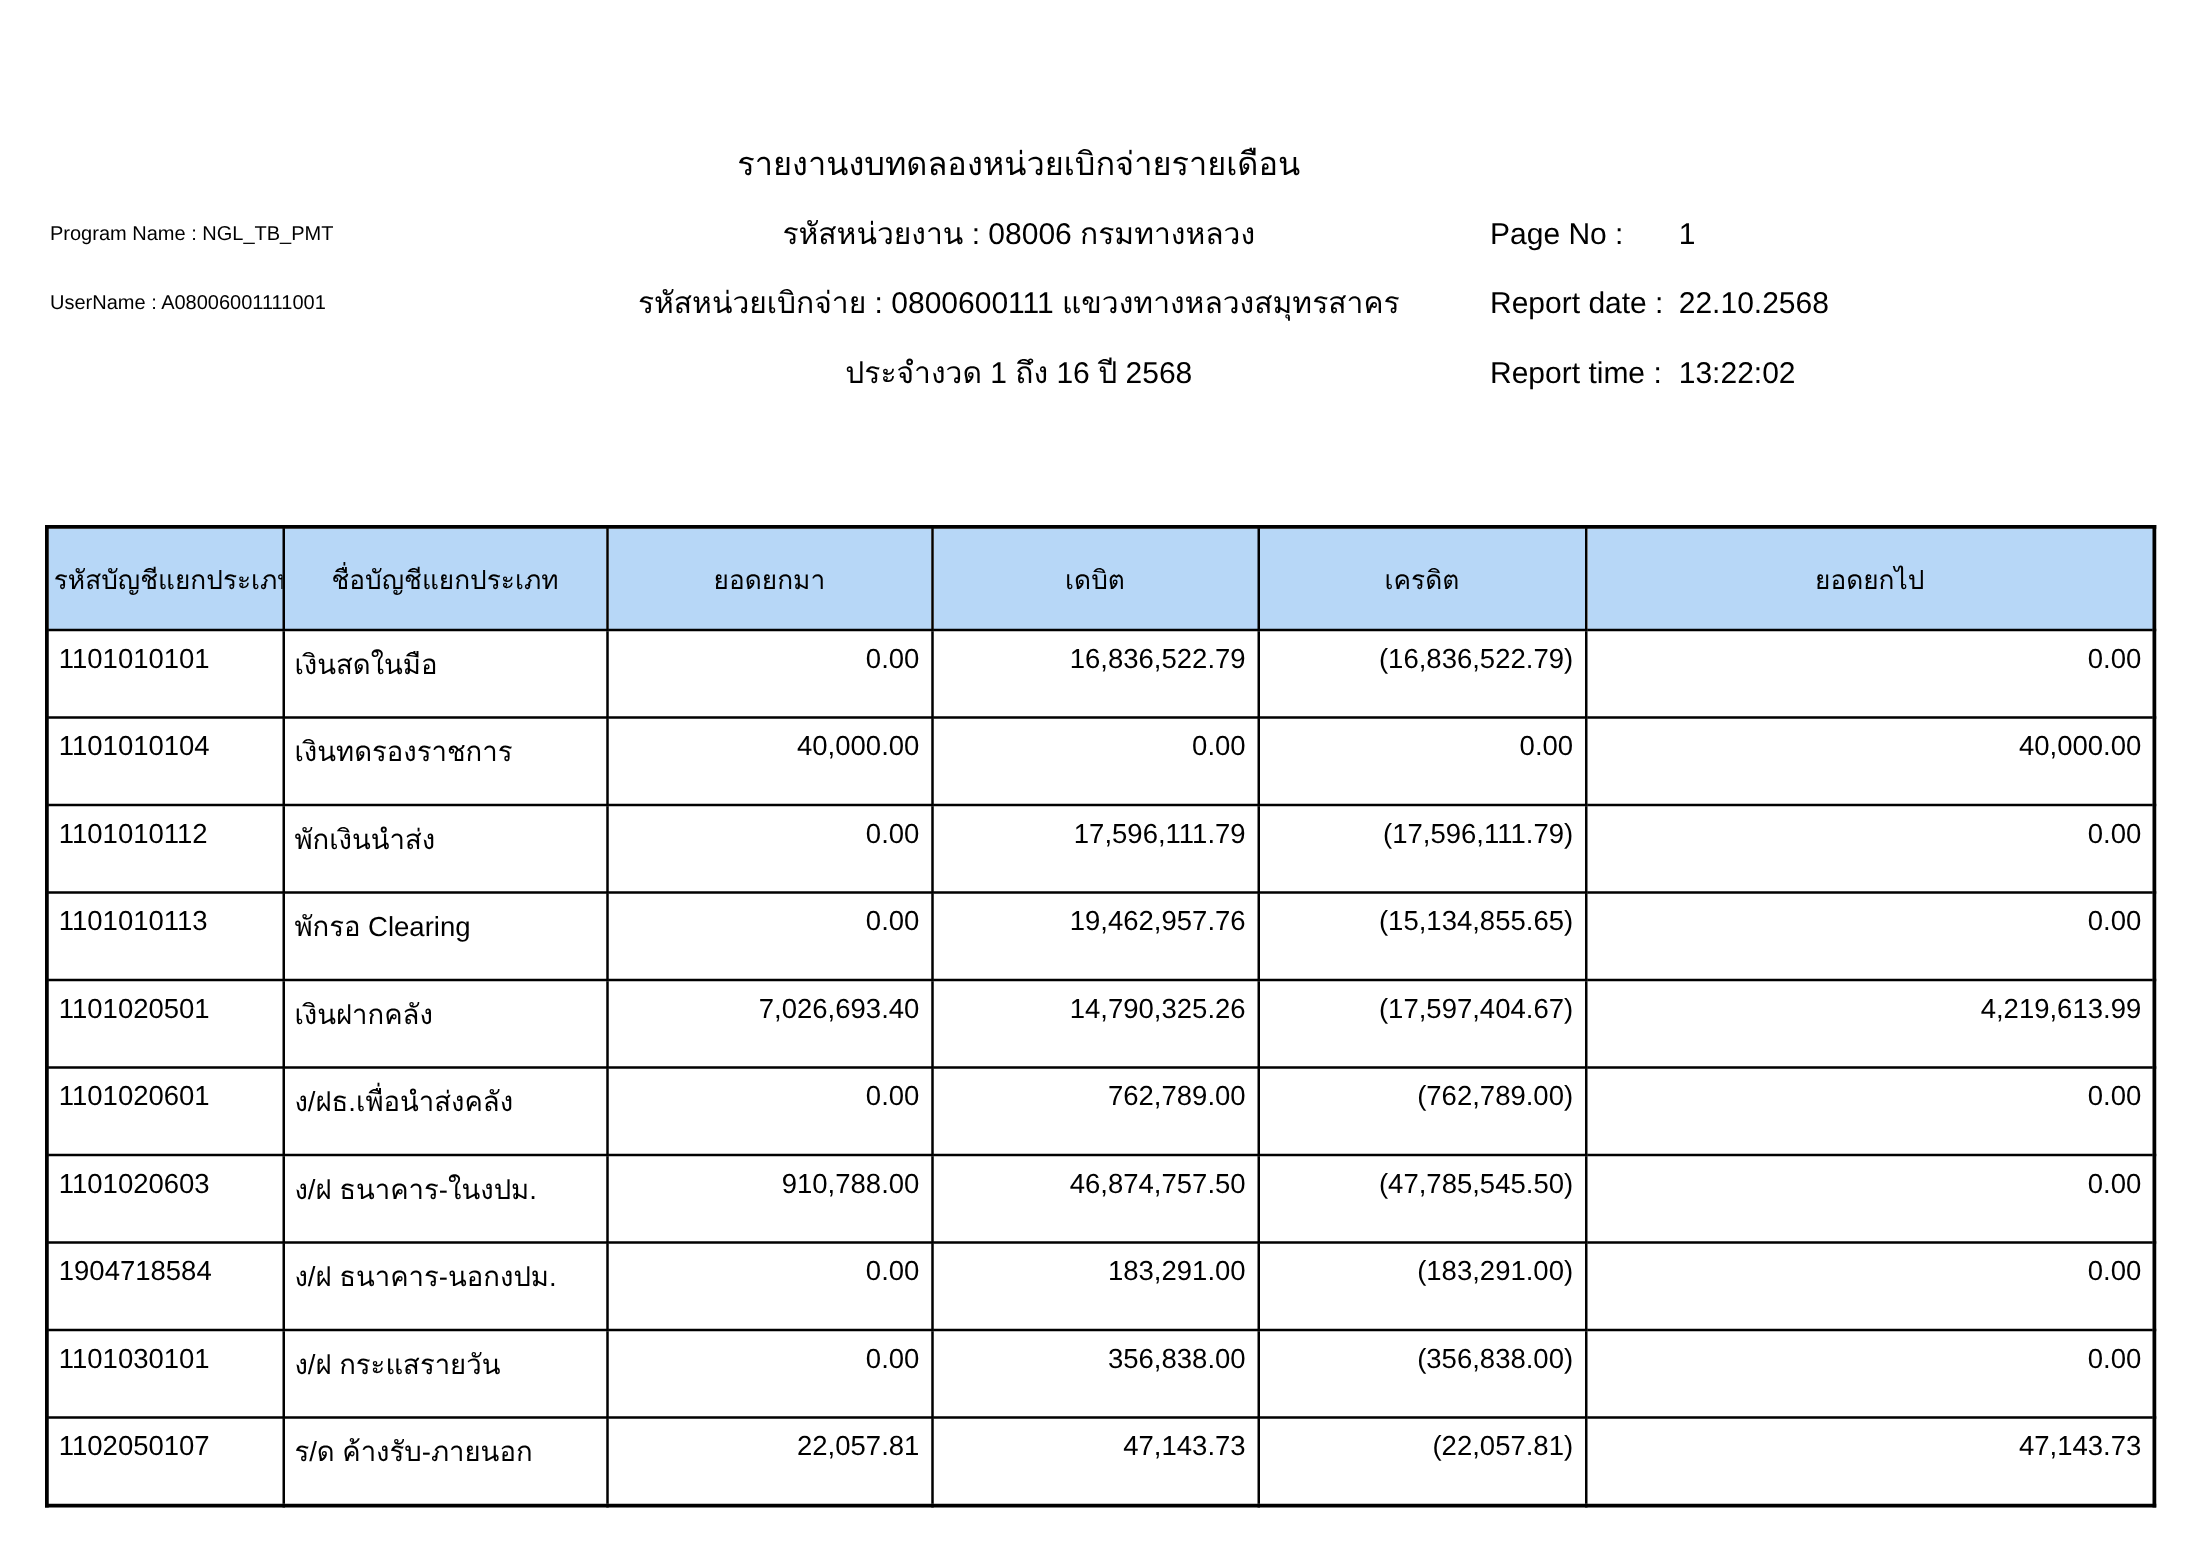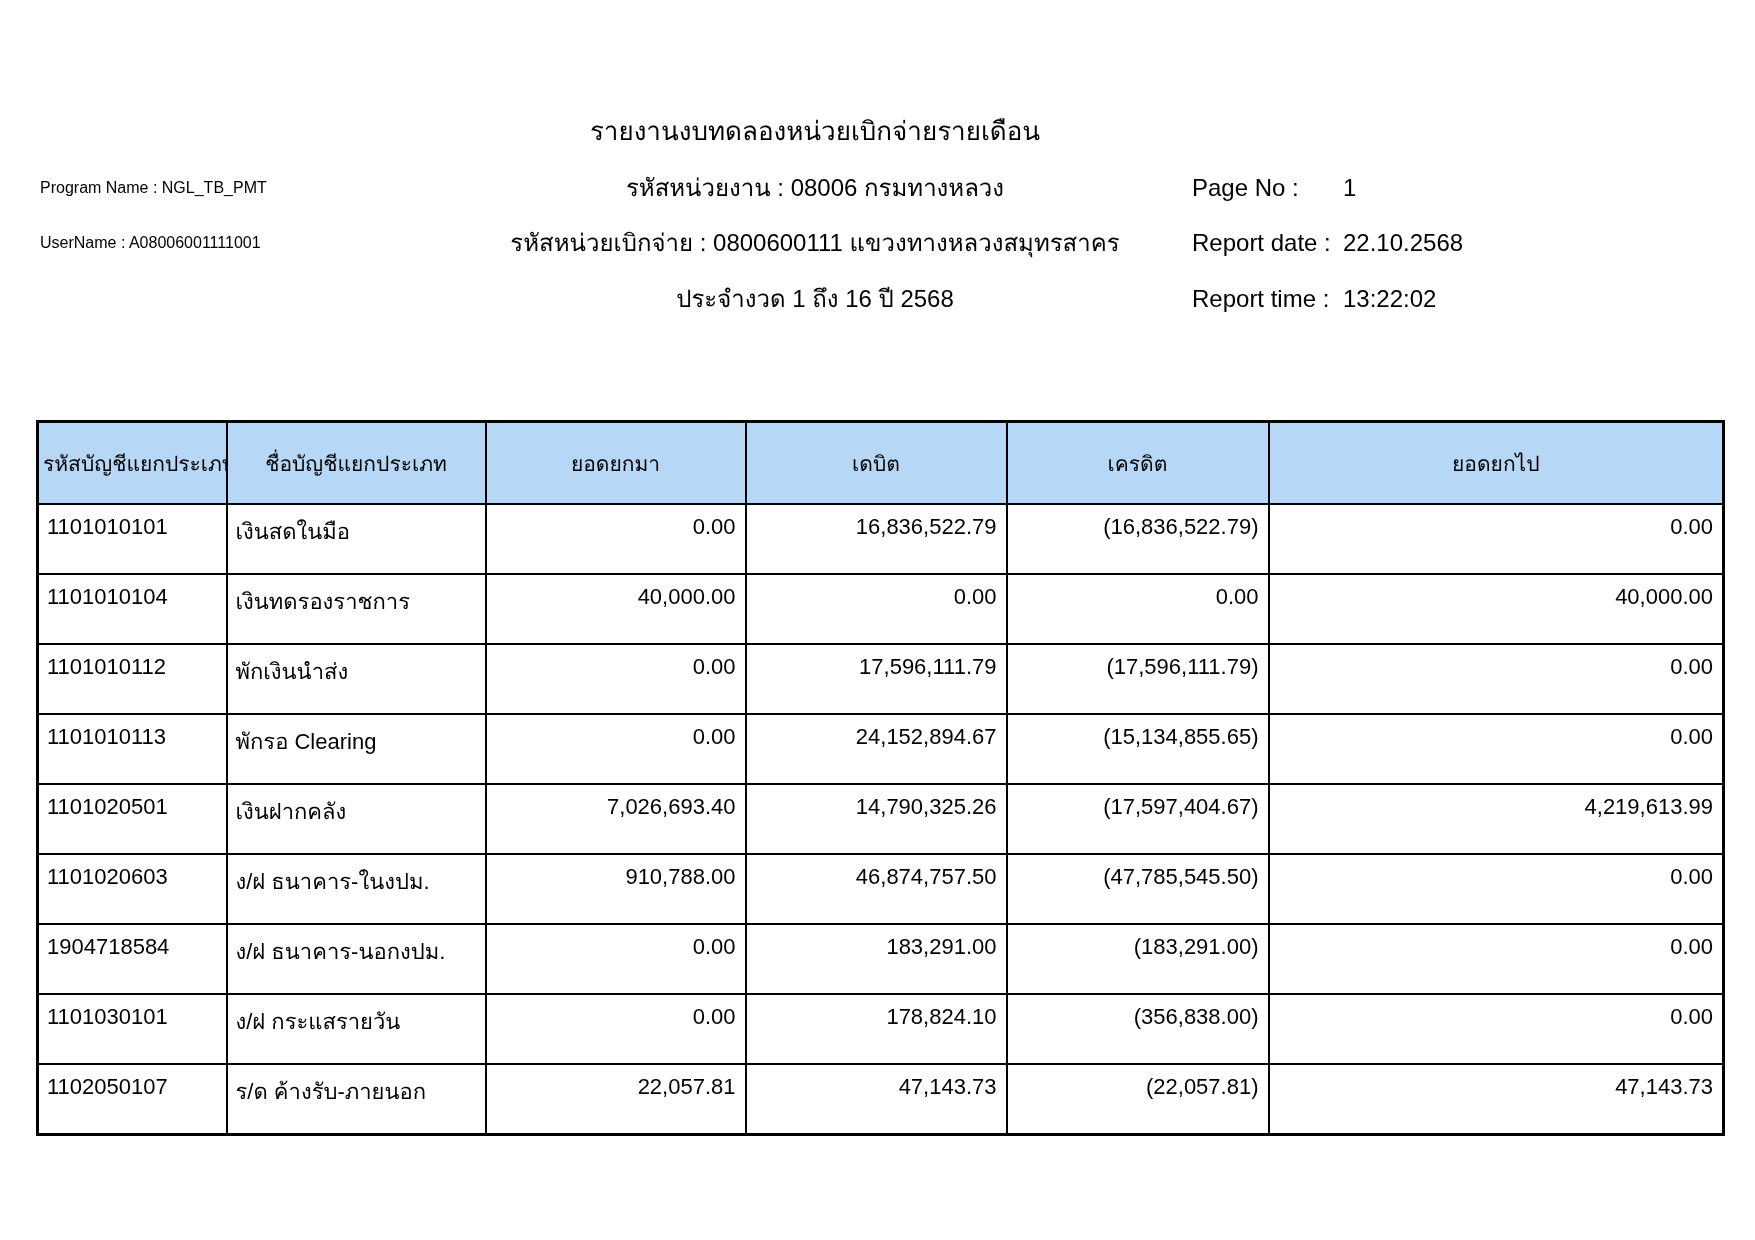--- a/index.html
+++ b/index.html
@@ -156,53 +156,61 @@
           <td class="txt">พักเงินนำส่ง</td>
           <td class="num">0.00</td>
           <td class="num">17,596,111.79</td>
           <td class="num">(17,596,111.79)</td>
           <td class="num">0.00</td>
         </tr>
         <tr>
           <td class="txt">1101010113</td>
           <td class="txt">พักรอ Clearing</td>
           <td class="num">0.00</td>
-          <td class="num">24,152,894.67</td>
+          <td class="num">19,462,957.76</td>
           <td class="num">(15,134,855.65)</td>
           <td class="num">0.00</td>
         </tr>
         <tr>
           <td class="txt">1101020501</td>
           <td class="txt">เงินฝากคลัง</td>
           <td class="num">7,026,693.40</td>
           <td class="num">14,790,325.26</td>
           <td class="num">(17,597,404.67)</td>
           <td class="num">4,219,613.99</td>
         </tr>
         <tr>
+          <td class="txt">1101020601</td>
+          <td class="txt">ง/ฝธ.เพื่อนำส่งคลัง</td>
+          <td class="num">0.00</td>
+          <td class="num">762,789.00</td>
+          <td class="num">(762,789.00)</td>
+          <td class="num">0.00</td>
+        </tr>
+        <tr>
           <td class="txt">1101020603</td>
           <td class="txt">ง/ฝ ธนาคาร-ในงปม.</td>
           <td class="num">910,788.00</td>
           <td class="num">46,874,757.50</td>
           <td class="num">(47,785,545.50)</td>
           <td class="num">0.00</td>
         </tr>
         <tr>
           <td class="txt">1904718584</td>
           <td class="txt">ง/ฝ ธนาคาร-นอกงปม.</td>
           <td class="num">0.00</td>
           <td class="num">183,291.00</td>
           <td class="num">(183,291.00)</td>
           <td class="num">0.00</td>
         </tr>
         <tr>
           <td class="txt">1101030101</td>
           <td class="txt">ง/ฝ กระแสรายวัน</td>
           <td class="num">0.00</td>
-          <td class="num">178,824.10</td>
+          <td class="num">356,838.00</td>
           <td class="num">(356,838.00)</td>
           <td class="num">0.00</td>
         </tr>
         <tr>
           <td class="txt">1102050107</td>
           <td class="txt">ร/ด ค้างรับ-ภายนอก</td>
           <td class="num">22,057.81</td>
           <td class="num">47,143.73</td>
           <td class="num">(22,057.81)</td>
           <td class="num">47,143.73</td>

